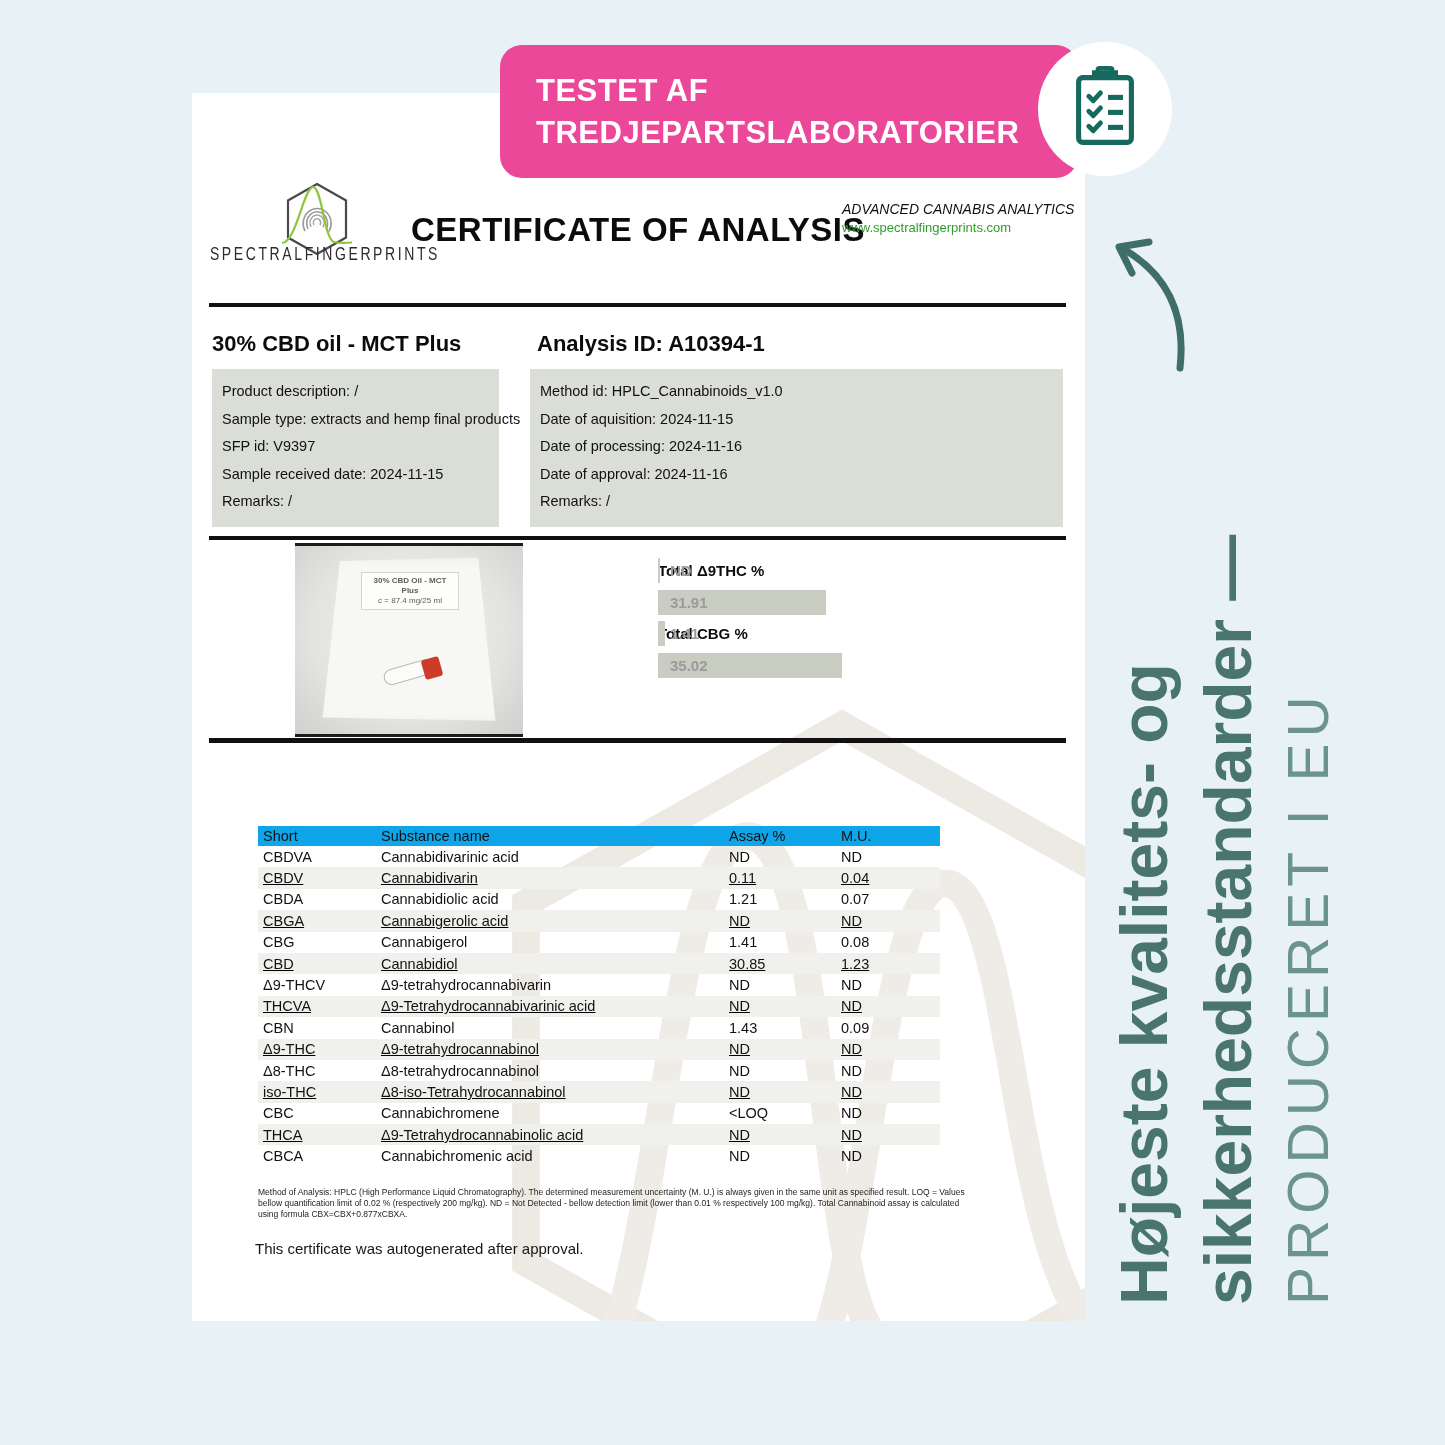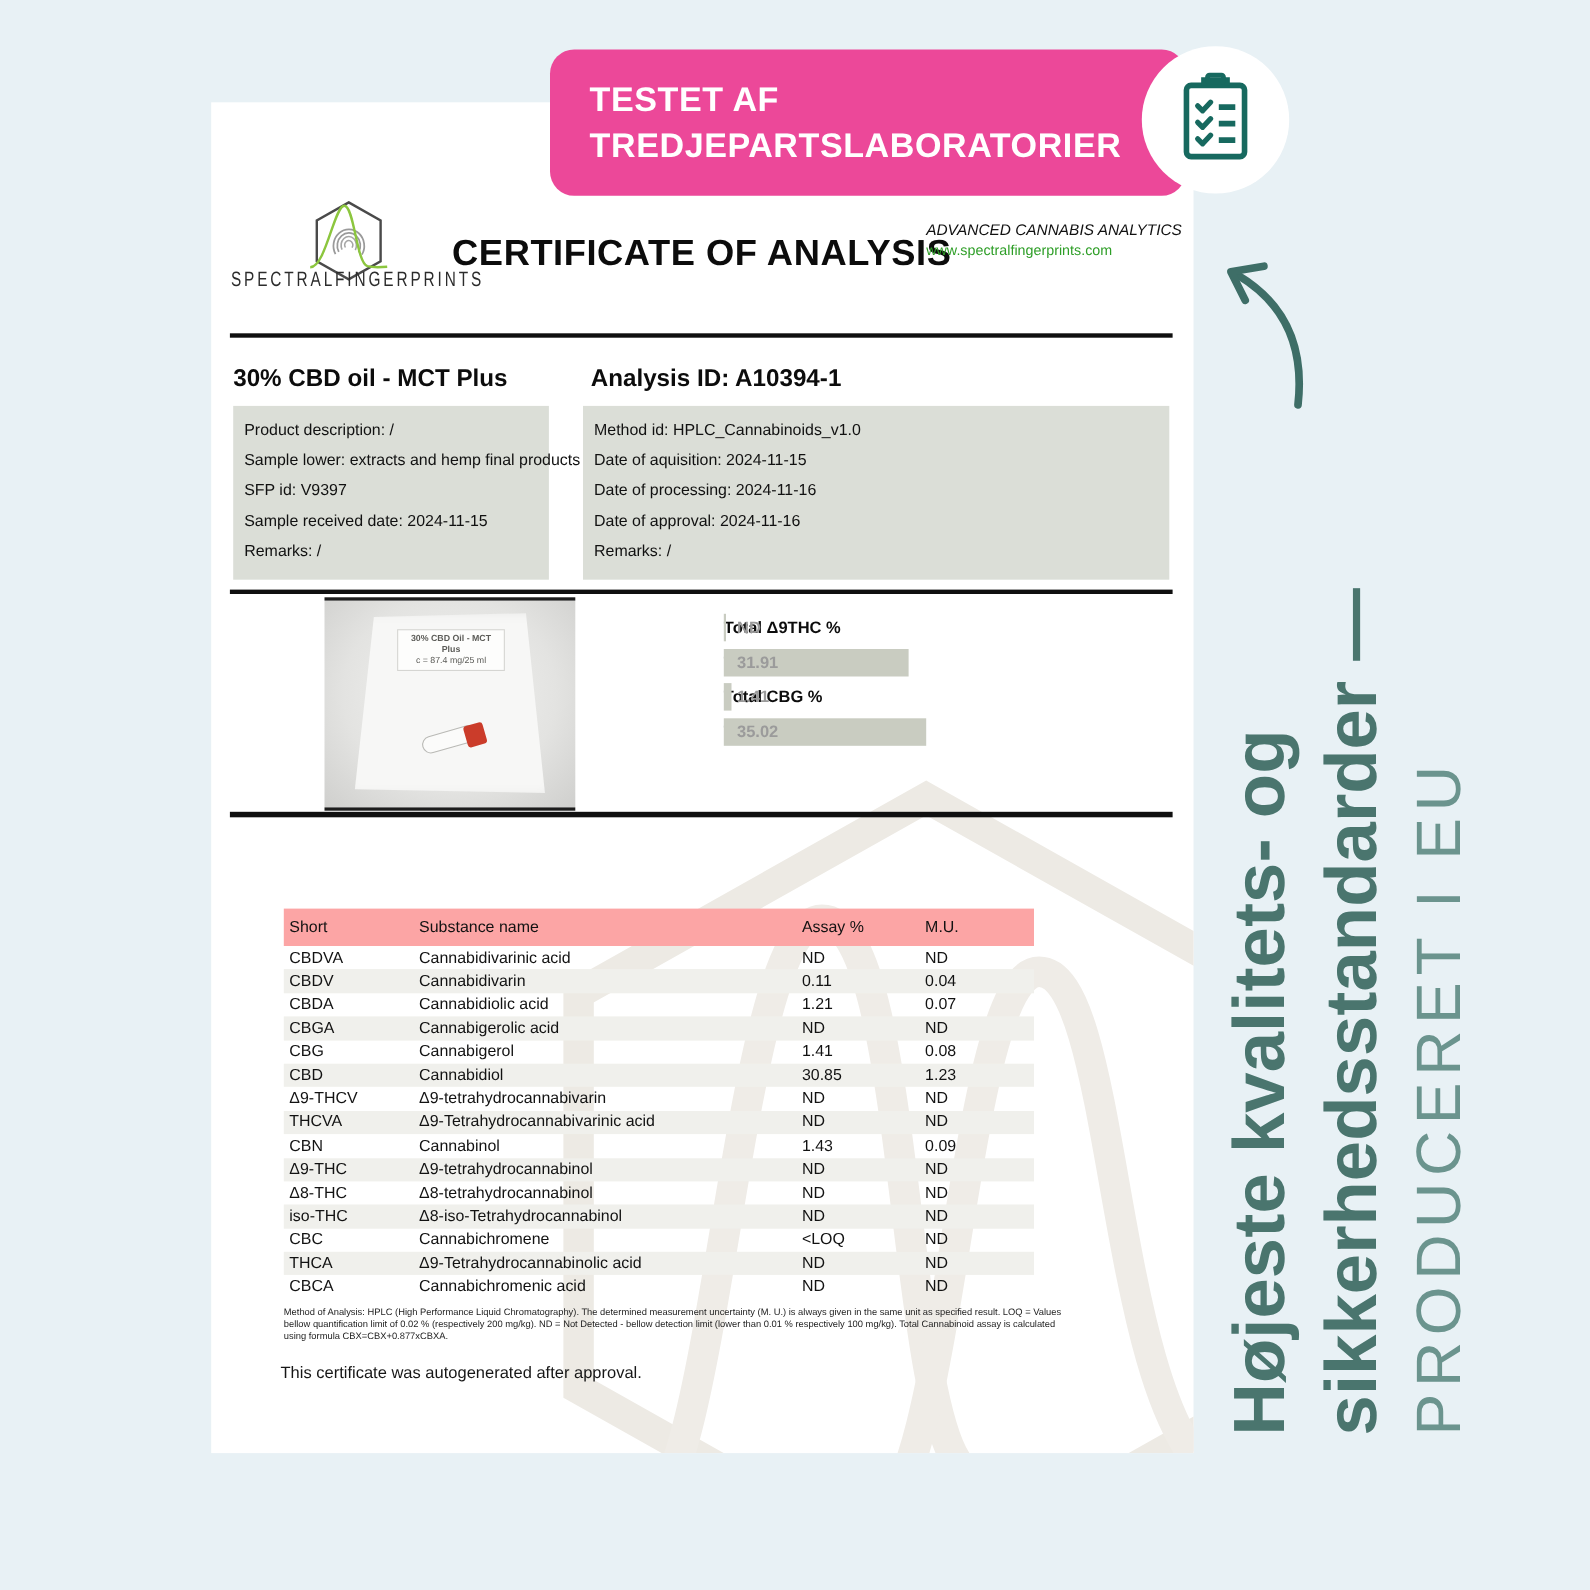--- a/index.html
+++ b/index.html
@@ -97,22 +97,22 @@
   .chart-row { position:static; display:flex; align-items:center; height:31.5px; }
   .chart-label { width:160px; font-size:15px; font-weight:700; color:#0c0c0c; white-space:nowrap; }
   .chart-track { width:192px; height:25px; position:relative; }
   .chart-bar { position:absolute; left:0; top:0; height:25px; background:#c9ccc1; }
   .chart-value { width:52px; margin-left:12px; font-size:15px; color:#9b9b9b; font-weight:700; }
 
   
   .cann-title { left:66px; top:732px; font-size:19px; font-weight:700; color:#0c0c0c; }
   .table { left:66px; top:733px; width:682px; }
   .t-row { position:static; display:flex; height:21.4px; align-items:center; }
-  .t-head { background:#fca5a5; height:34px; }
-  .t-row.alt { background:#f0f0ec; }
+  .t-head { background:#0ea5e9; height:20px; }
+  .t-row.alt { background:#f0f0ec;text-decoration:underline; }
   .t-cell { position:static; font-size:14.5px; color:#121212; white-space:nowrap; overflow:visible; }
   .c0 { width:123px; padding-left:5px; }
   .c1 { width:348px; }
   .c2 { width:112px; }
   .c3 { width:90px; }
 
   .fineprint {
     left:66px; top:1094px; width:714px; font-size:8.5px; line-height:11px; color:#1d1d1d;
   }
   .footer-note { left:63px; top:1147px; font-size:15px; color:#161616; }
@@ -182,21 +182,21 @@
       <span class="url">www.spectralfingerprints.com</span>
     </div>
 
     <div class="rule rule1"></div>
 
     <div class="product-title">30% CBD oil - MCT Plus</div>
     <div class="analysis-title">Analysis ID: A10394-1</div>
 
     <div class="info-box info-left" id="info-left">
         <div class="info-line">Product description:  /</div>
-        <div class="info-line">Sample lower: extracts and hemp final products</div>
+        <div class="info-line">Sample type: extracts and hemp final products</div>
         <div class="info-line">SFP id: V9397</div>
         <div class="info-line">Sample received date: 2024-11-15</div>
         <div class="info-line">Remarks: /</div>
       </div>
     <div class="info-box info-right" id="info-right">
         <div class="info-line">Method id: HPLC_Cannabinoids_v1.0</div>
         <div class="info-line">Date of aquisition: 2024-11-15</div>
         <div class="info-line">Date of processing: 2024-11-16</div>
         <div class="info-line">Date of approval: 2024-11-16</div>
         <div class="info-line">Remarks: /</div>

